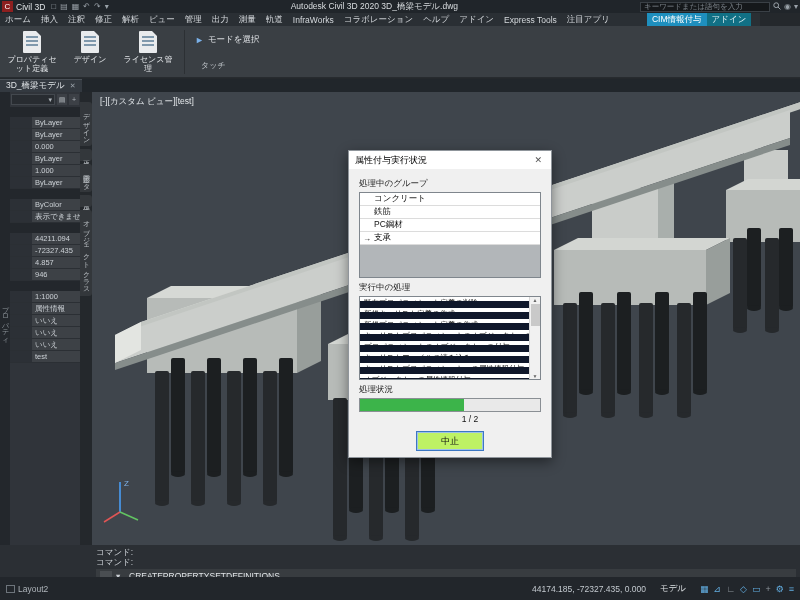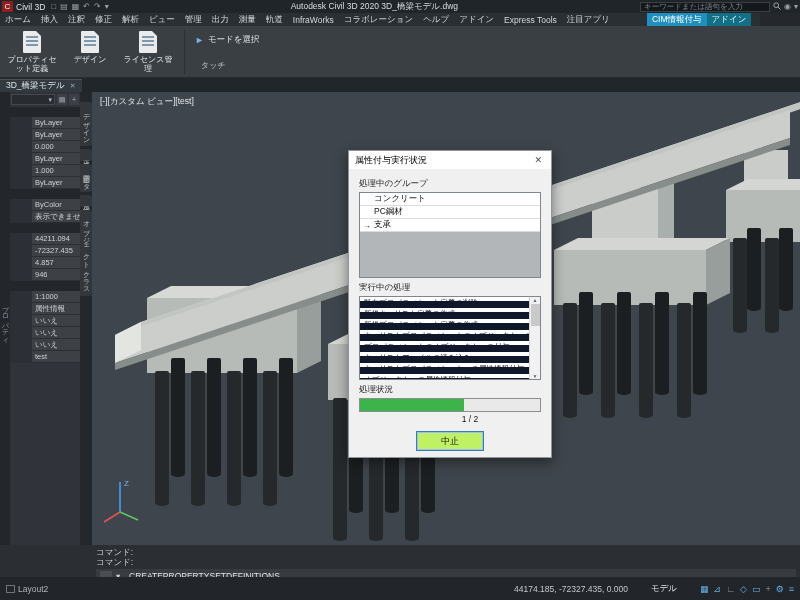--- a/index.html
+++ b/index.html
@@ -110,21 +110,21 @@
   .cmdline { height:10px; line-height:10px; }
   .cmdinput { margin-top:2px; height:13px; background:#383c40; display:flex; align-items:center; gap:4px; padding:0 4px; width:700px; }
   .cmd-icon { width:12px; height:9px; background:#4a4e52; }
   .cmdtext { color:#e0e4e7; font-size:8.5px; }
 
   
   .statusbar { position:absolute; left:0; top:577px; width:800px; height:23px; background:#22262b;
     display:flex; align-items:center; color:#c3c9cf; font-size:8.5px; padding:0 6px; }
   .layout-tab { display:flex; align-items:center; gap:3px; color:#aeb4ba; }
   .layout-tab .licon { width:9px; height:8px; border:1px solid #6d747b; }
-  .sb-right { margin-left:auto; display:flex; align-items:center; gap:23px; }
+  .sb-right { margin-left:auto; display:flex; align-items:center; gap:14px; }
   .coords { color:#c3c9cf; }
   .model-btn { color:#dfe3e6; }
   .sicons { display:flex; gap:5px; color:#62aee2; font-size:9px; }
   .sicons .off { color:#8d949b; }
 </style>
 </head>
 <body>
 
 <div id="app">
 
@@ -421,20 +421,24 @@
     <div class="dlg-title">
       <span class="t">属性付与実行状況</span>
       <span class="dlg-close">✕</span>
     </div>
     <div class="dlg-body">
       <div class="dlg-label">処理中のグループ</div>
       <div class="groupbox">
         <div class="grow">
             <span class="gmark"></span>
             <span class="gname">コンクリート</span>
+          </div>
+        <div class="grow">
+            <span class="gmark"></span>
+            <span class="gname">鉄筋</span>
           </div>
         <div class="grow">
             <span class="gmark"></span>
             <span class="gname">PC鋼材</span>
           </div>
         <div class="grow">
             <span class="gmark">→</span>
             <span class="gname">支承</span>
           </div>
         <div class="gfill"></div>

